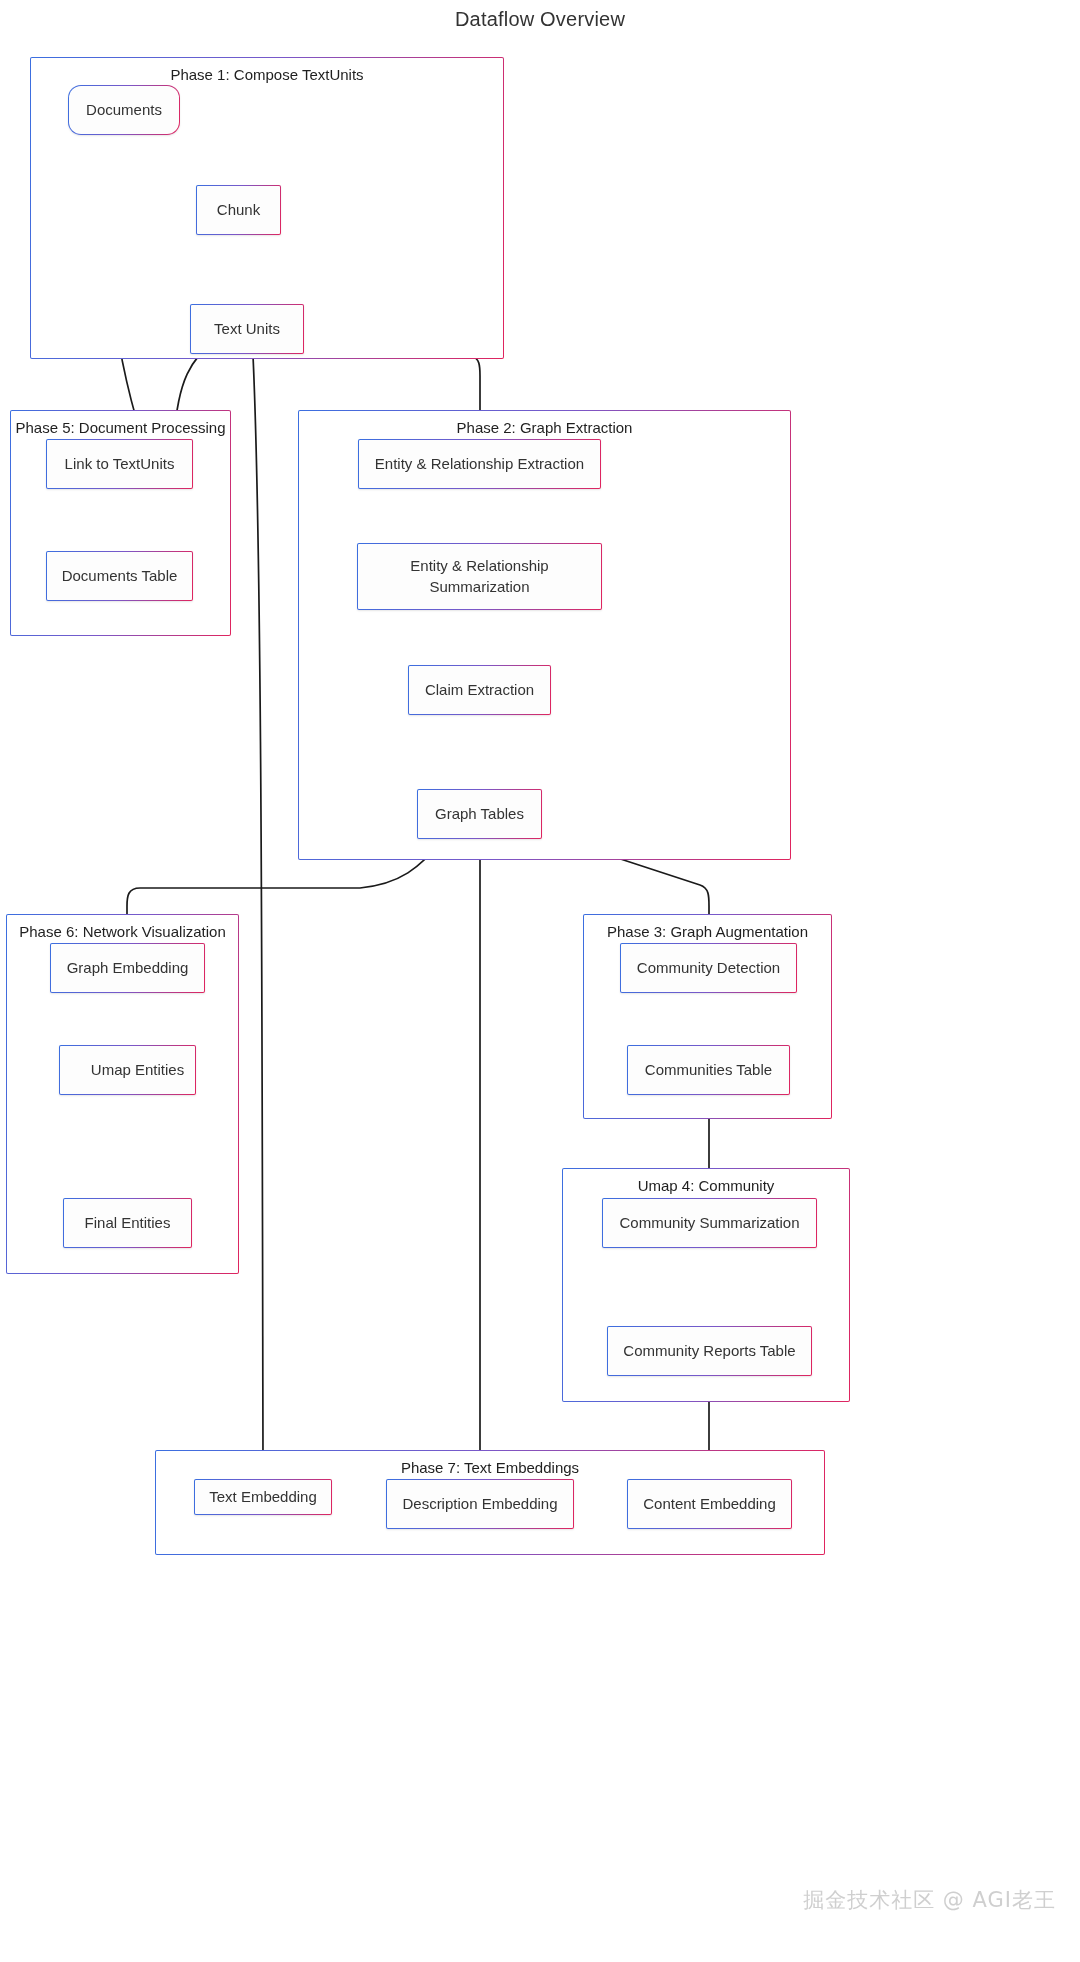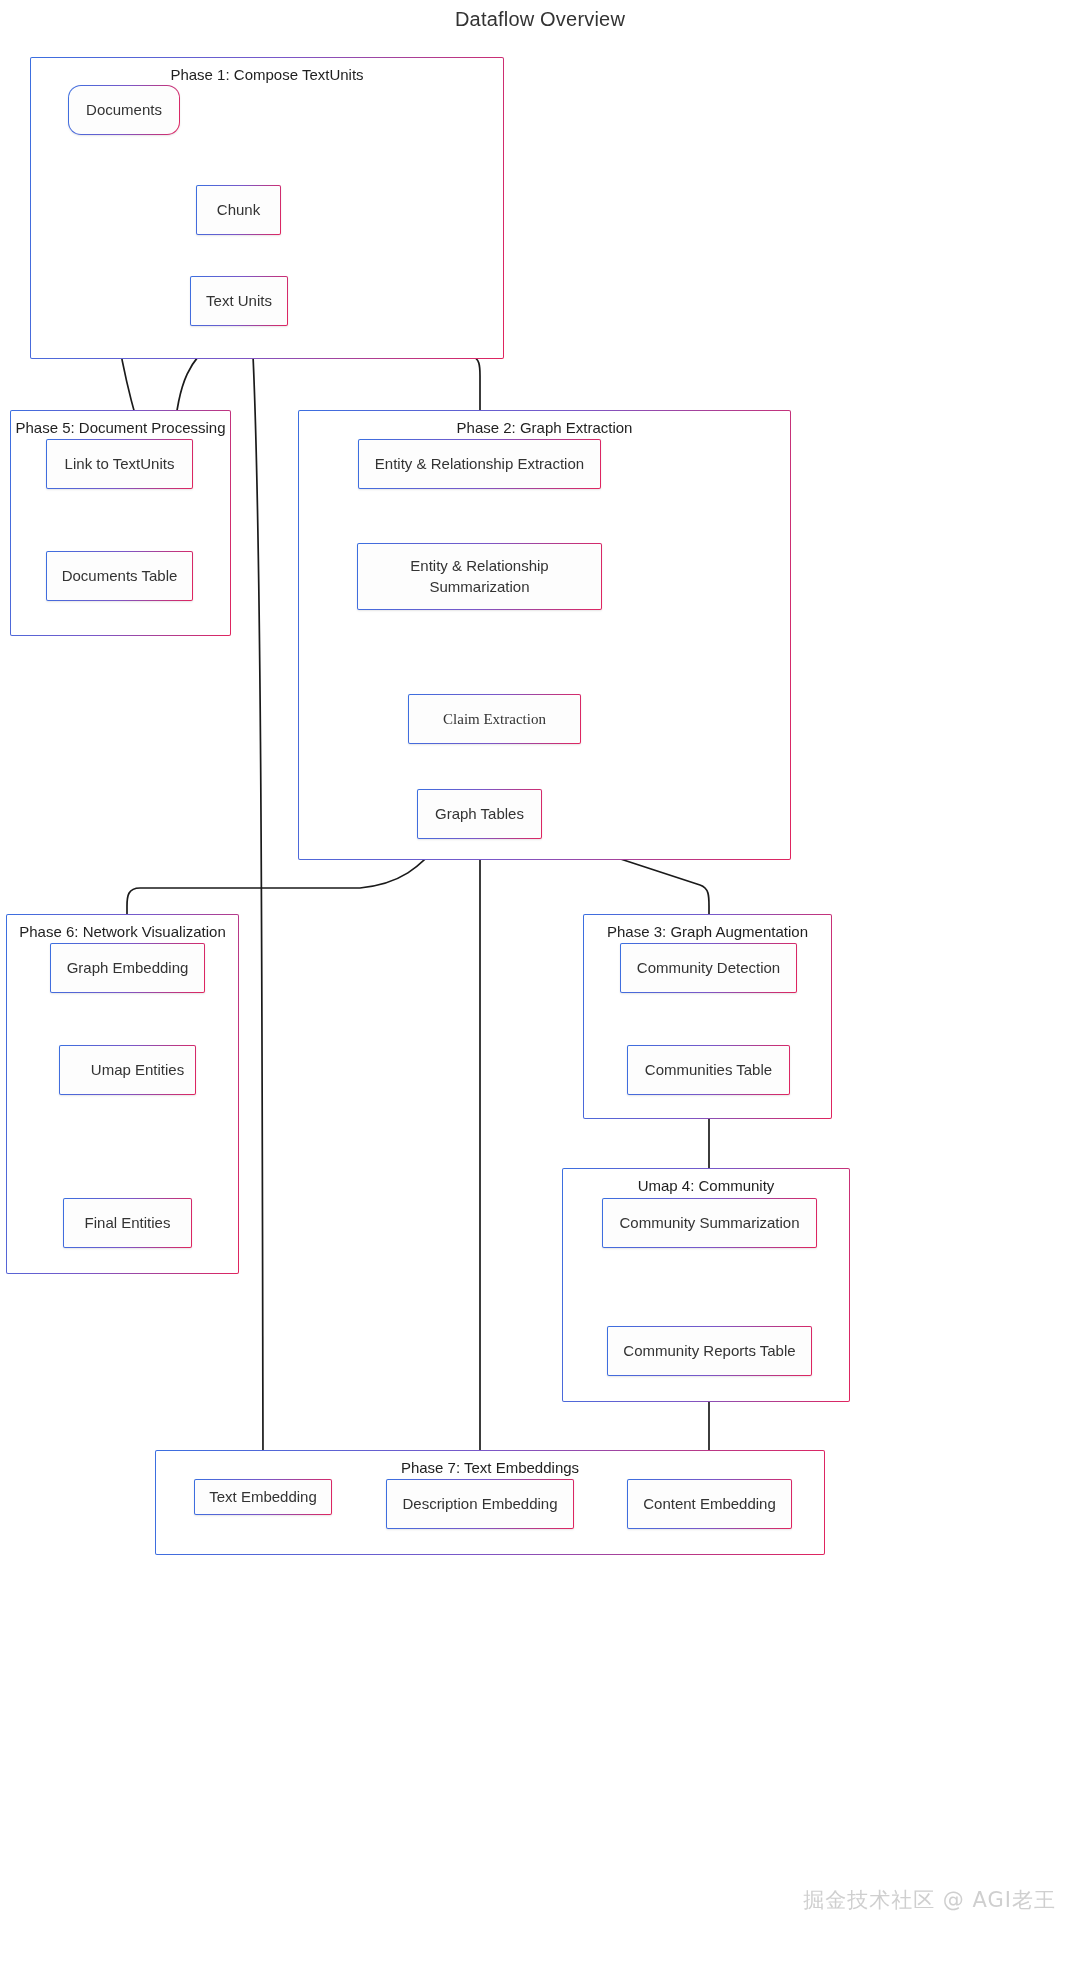--- a/index.html
+++ b/index.html
@@ -163,21 +163,21 @@
 
   <div class="phase" style="left:30px; top:57px; width:474px; height:302px;">
     <div class="phase-label">Phase 1: Compose TextUnits</div>
   </div>
   <div class="node" style="left:68px; top:85px; width:112px; height:50px;border-radius:13px;">
     <span>Documents</span>
   </div>
   <div class="node" style="left:196px; top:185px; width:85px; height:50px;">
     <span>Chunk</span>
   </div>
-  <div class="node" style="left:190px; top:276px; width:98px; height:50px;">
+  <div class="node" style="left:190px; top:304px; width:114px; height:50px;">
     <span>Text Units</span>
   </div>
 
   <div class="phase" style="left:10px; top:410px; width:221px; height:226px;">
     <div class="phase-label">Phase 5: Document Processing</div>
   </div>
   <div class="node" style="left:46px; top:439px; width:147px; height:50px;">
     <span>Link to TextUnits</span>
   </div>
   <div class="node" style="left:46px; top:551px; width:147px; height:50px;">
@@ -187,21 +187,21 @@
   <div class="phase" style="left:298px; top:410px; width:493px; height:450px;">
     <div class="phase-label">Phase 2: Graph Extraction</div>
   </div>
   <div class="node" style="left:357px; top:543px; width:245px; height:67px; flex-direction:column;">
     <span>Entity &amp; Relationship</span>
     <span>Summarization</span>
   </div>
   <div class="node" style="left:358px; top:439px; width:243px; height:50px;">
     <span>Entity &amp; Relationship Extraction</span>
   </div>
-  <div class="node" style="left:408px; top:694px; width:173px; height:50px;font-family:Liberation Serif, serif;">
+  <div class="node" style="left:408px; top:665px; width:143px; height:50px;">
     <span>Claim Extraction</span>
   </div>
   <div class="node" style="left:417px; top:789px; width:125px; height:50px;">
     <span>Graph Tables</span>
   </div>
 
   <div class="phase" style="left:6px; top:914px; width:233px; height:360px;">
     <div class="phase-label">Phase 6: Network Visualization</div>
   </div>
   <div class="node" style="left:50px; top:943px; width:155px; height:50px;">

